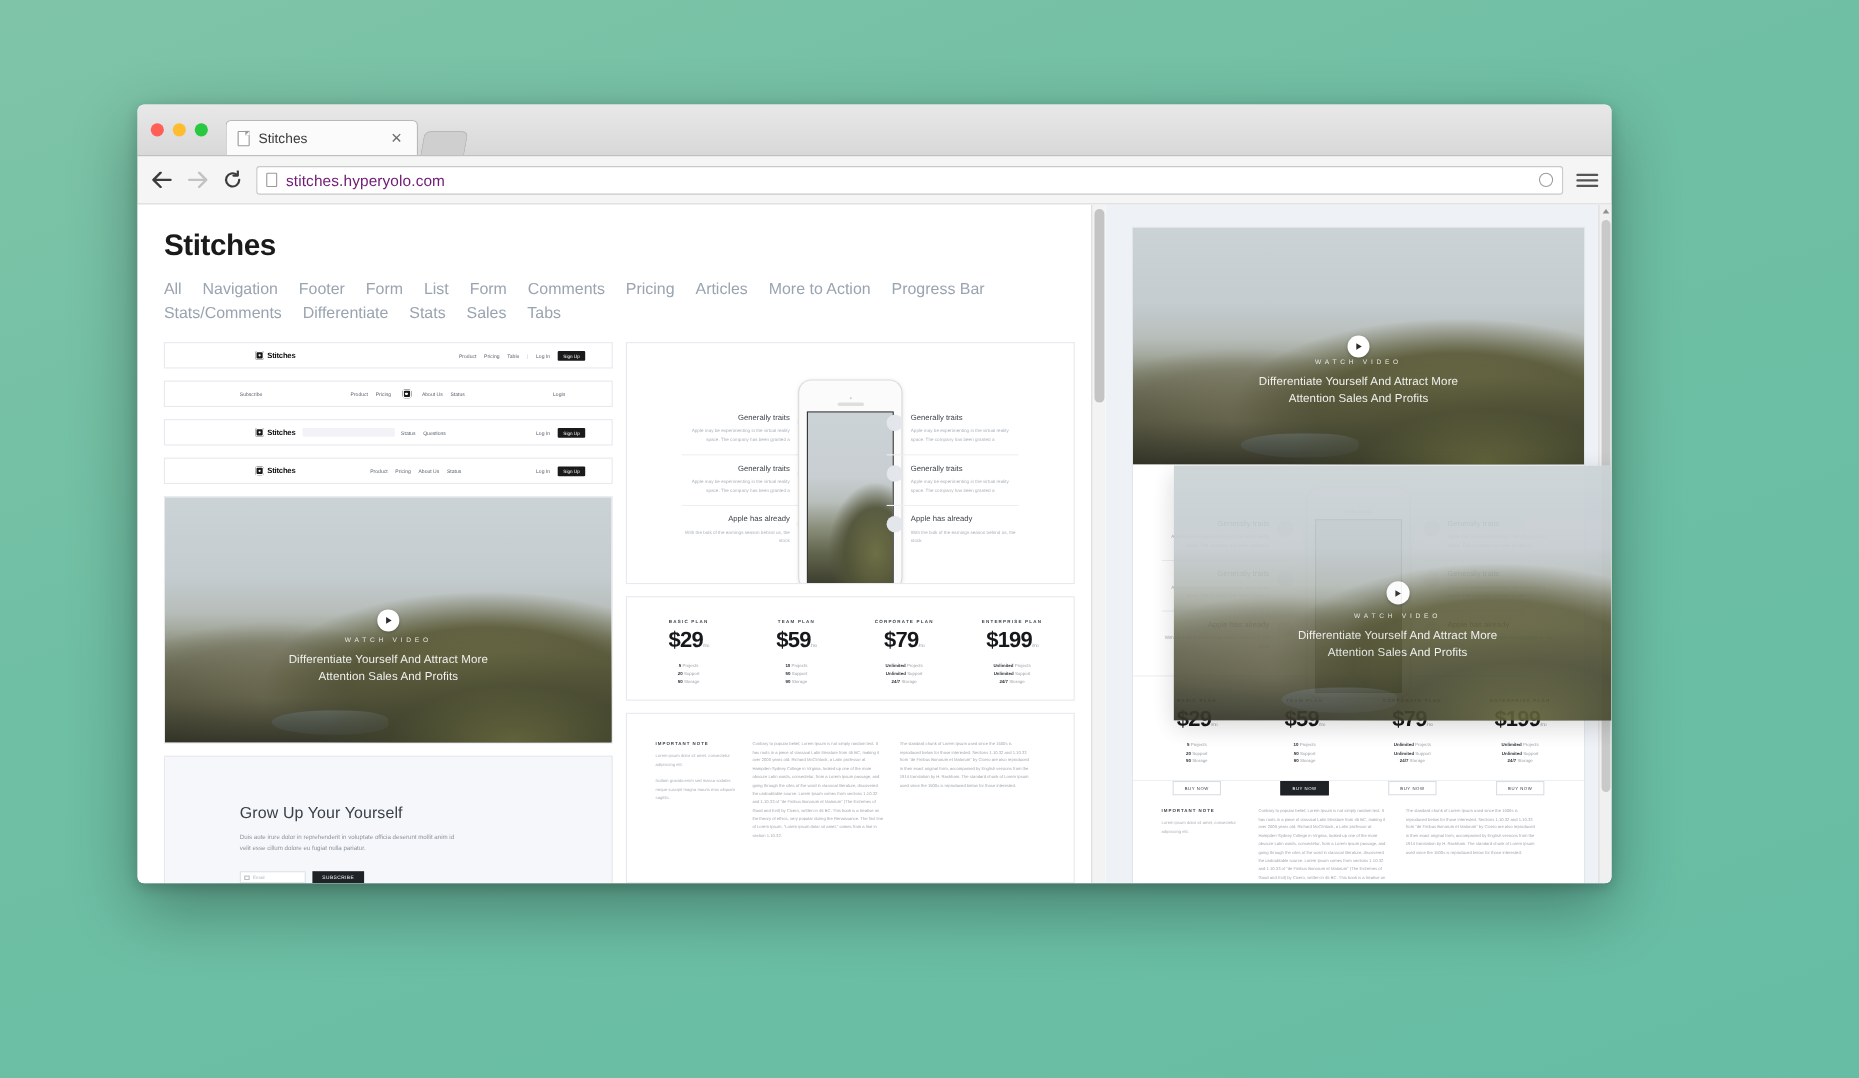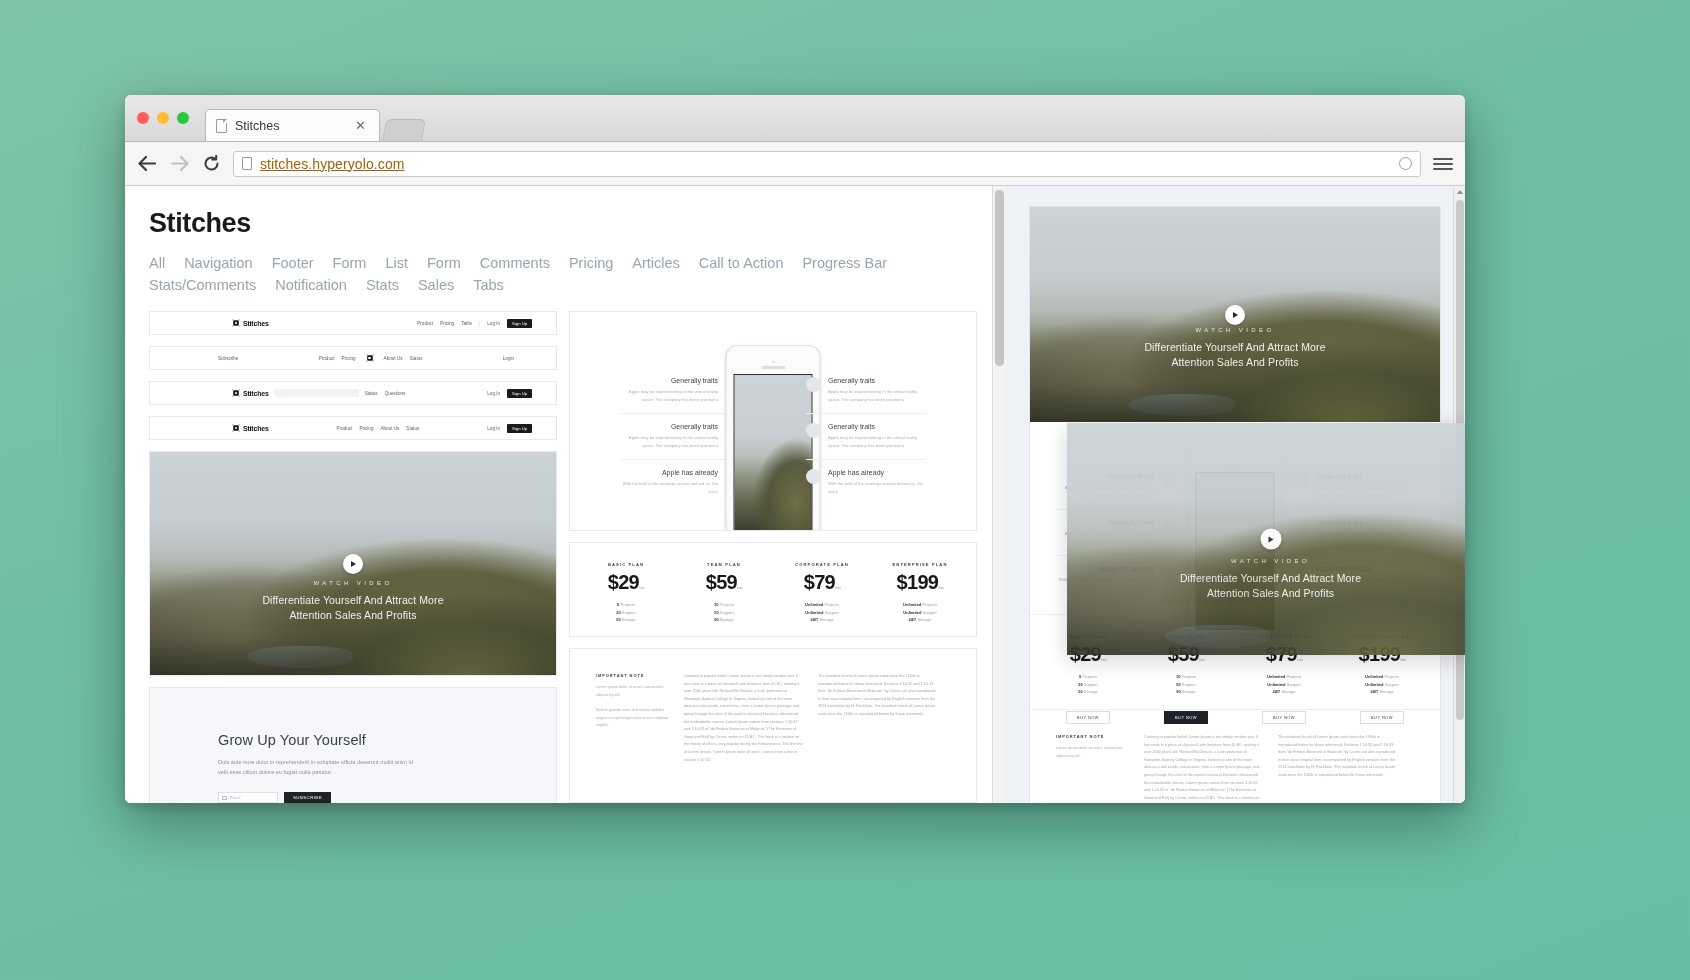--- a/index.html
+++ b/index.html
@@ -99,21 +99,21 @@
     border: 1px solid #c9c9c9;
     border-radius: 3px;
     display: flex; align-items: center;
     padding: 0 8px;
     gap: 8px;
   }
   .urlbar .page-icon {
     width: 10px; height: 13px;
     border: 1px solid #9a9a9a; border-radius: 1px; background: #fff; flex:none;
   }
-  .url-text { font-size: 14px; color: #a16207; letter-spacing: .1px; text-decoration: underline; }
+  .url-text { font-size: 14px; color: #701a75; letter-spacing: .1px; }
   .star { margin-left: auto; width: 13px; height: 13px; border: 1.4px solid #9d9d9d; border-radius: 50%; }
   .menu-btn { width: 20px; display: flex; flex-direction: column; gap: 3px; }
   .menu-btn i { display: block; height: 2px; background: #555; border-radius: 1px; }
 
   
   .viewport { flex: 1; position: relative; background: #fff; overflow: hidden; display: flex; }
 
   
   .editor {
     width: 880px; height: 100%;
@@ -381,24 +381,24 @@
       <div class="filters">
         <a href="#">All</a>
         <a href="#">Navigation</a>
         <a href="#">Footer</a>
         <a href="#">Form</a>
         <a href="#">List</a>
         <a href="#">Form</a>
         <a href="#">Comments</a>
         <a href="#">Pricing</a>
         <a href="#">Articles</a>
-        <a href="#">Call to Action</a>
+        <a href="#">More to Action</a>
         <a href="#">Progress Bar</a>
         <a href="#">Stats/Comments</a>
-        <a href="#">Notification</a>
+        <a href="#">Differentiate</a>
         <a href="#">Stats</a>
         <a href="#">Sales</a>
         <a href="#">Tabs</a>
       </div>
 
       <div class="columns">
 
         <div class="col">
 
           <div class="card">

